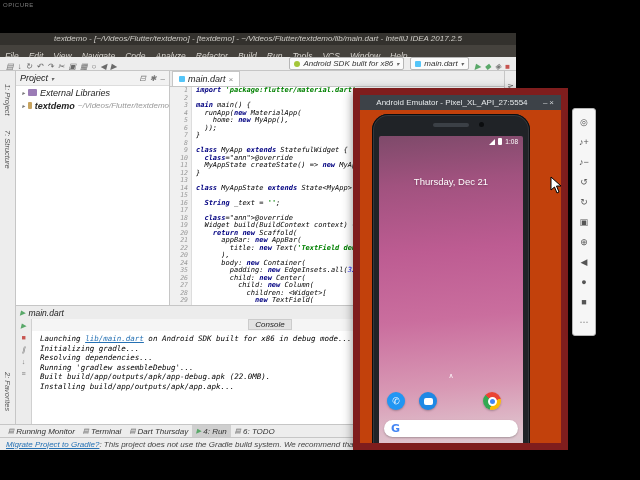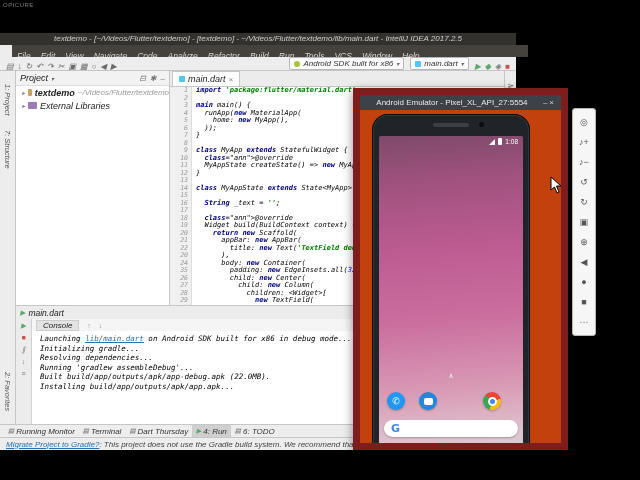--- a/index.html
+++ b/index.html
@@ -8,21 +8,21 @@
 
   
   #topbar{position:absolute;left:0;top:0;width:640px;height:33px;background:#000;z-index:50;}
   #watermark{position:absolute;left:3px;top:2px;font-size:6px;color:#7c7c7c;letter-spacing:.5px;}
   #bottombar{position:absolute;left:0;top:450px;width:640px;height:30px;background:#000;z-index:50;}
 
   
   #ide{position:absolute;left:0;top:33px;width:516px;height:417px;background:#ededed;font-style:italic;}
   #titlebar{position:absolute;left:0;top:0;width:100%;height:12px;background:#33312d;color:#cfcdc8;
             font-size:8px;line-height:12px;text-align:center;white-space:nowrap;overflow:hidden;}
-  #menubar{position:absolute;left:12px;top:12px;width:100%;height:12px;background:#45423d;white-space:nowrap;overflow:hidden;}
+  #menubar{position:absolute;left:0;top:12px;width:100%;height:12px;background:#45423d;white-space:nowrap;overflow:hidden;}
   .menu-item{display:inline-block;padding:0 5px;font-size:8.5px;line-height:12px;color:#d8d5d0;}
 
   #toolbar{position:absolute;left:0;top:24px;width:100%;height:14px;background:#ededed;
            border-bottom:1px solid #c6c6c6;display:flex;align-items:center;padding:0 4px;box-sizing:border-box;gap:2px;}
   .tbicon{font-size:8px;color:#6a6a6a;padding:0 2px;line-height:12px;}
   .spacer{flex:1;}
   .dropdown{display:inline-flex;align-items:center;gap:3px;background:#fbfbfb;border:1px solid #b6b6b6;
             border-radius:2px;font-size:8px;color:#333;padding:0 4px;height:11px;margin:0 2px;white-space:nowrap;}
   .caret{font-size:6px;color:#666;}
   .droid{width:6px;height:6px;border-radius:50%;background:#a4c639;display:inline-block;}
@@ -67,21 +67,21 @@
   #runpanel{position:absolute;left:16px;top:272px;right:12px;height:119px;background:#fff;border-top:1px solid #c6c6c6;box-sizing:border-box;}
   #run-header{height:13px;background:#ececec;border-bottom:1px solid #d0d0d0;display:flex;align-items:center;padding:0 4px;font-size:8.5px;color:#222;}
   .run-tab{display:inline-flex;gap:3px;align-items:center;}
   .runglyph{color:#59a869;font-size:7px;}
   #run-header-icons{margin-left:auto;display:flex;gap:5px;color:#777;font-size:8px;}
   #run-body{position:absolute;top:13px;bottom:0;left:0;right:0;}
   #run-strip{position:absolute;left:0;top:0;bottom:0;width:16px;background:#ececec;border-right:1px solid #d0d0d0;
              display:flex;flex-direction:column;align-items:center;padding-top:3px;gap:5px;box-sizing:border-box;}
   .rstrip-ic{font-size:7px;line-height:7px;}
   #console-wrap{position:absolute;left:16px;right:0;top:0;bottom:0;}
-  #console-tabs{height:12px;background:#f5f5f5;border-bottom:1px solid #e0e0e0;display:flex;align-items:center;padding-left:4px;gap:8px;}
+  #console-tabs{height:12px;background:#f5f5f5;border-bottom:1px solid #e0e0e0;display:flex;align-items:center;padding-left:4px;gap:8px;flex-direction:column;}
   .console-tab{font-size:8px;color:#222;background:#e3e3e3;border:1px solid #cccccc;padding:0 6px;line-height:9px;}
   .console-mini{color:#888;font-size:7px;}
   #console{position:absolute;top:12px;left:0;right:0;bottom:0;background:#fff;font-family:"DejaVu Sans Mono",monospace;
            font-size:7.5px;line-height:9.5px;padding:3px 0 0 8px;white-space:pre;color:#000;overflow:hidden;}
   .clink{color:#2470b3;text-decoration:underline;}
 
   
   #toolwindowbar{position:absolute;left:0;right:0;top:391px;height:13px;background:#ededed;border-top:1px solid #c6c6c6;
                  display:flex;align-items:center;font-size:8px;color:#333;padding:0 4px;gap:2px;box-sizing:border-box;}
   .twb-item{display:inline-flex;align-items:center;gap:2px;padding:0 4px;height:12px;}
@@ -182,28 +182,28 @@
         <span class="caret">▾</span>
         <span class="ph-icons" id="project-header-icons">
             <span>⊟</span>
             <span>✱</span>
             <span>–</span>
           </span>
       </div>
       <div id="project-tree">
           <div class="tree-row">
             <span class="tree-arrow">▸</span>
+            <span class="tree-folder" style="background: rgb(155, 124, 182);"></span>
+            <span class="tree-label">External Libraries</span>
+          </div>
+          <div class="tree-row">
+            <span class="tree-arrow">▸</span>
             <span class="tree-folder" style="background: rgb(199, 163, 95);"></span>
             <span class="tree-label bold">textdemo</span>
             <span class="tree-path">~/Videos/Flutter/textdemo</span>
-          </div>
-          <div class="tree-row">
-            <span class="tree-arrow">▸</span>
-            <span class="tree-folder" style="background: rgb(155, 124, 182);"></span>
-            <span class="tree-label">External Libraries</span>
           </div>
         </div>
     </div>
 
     <div id="editor">
       <div id="tabbar">
         <span id="tab">
           <span class="fl"></span>
           <span>main.dart</span>
           <span class="tab-close">×</span>
@@ -317,20 +317,21 @@
     <div id="emu-body">
       <div id="phone">
         <div id="speaker"></div>
         <div id="cam"></div>
         <div id="pscreen">
           <div id="p-status">
             <span class="sig"></span>
             <span class="batt"></span>
             <span id="p-time">1:08</span>
           </div>
+          <div id="p-date">Thursday, Dec 21</div>
           <div id="p-caret">∧</div>
           <div id="p-dock">
             <span class="dock-ic" id="dock-phone">✆</span>
             <span class="dock-ic" id="dock-msg">
                 <span class="bubble"></span>
               </span>
             <span class="dock-ic" id="dock-chrome">
                 <span class="chrome-center"></span>
               </span>
           </div>

